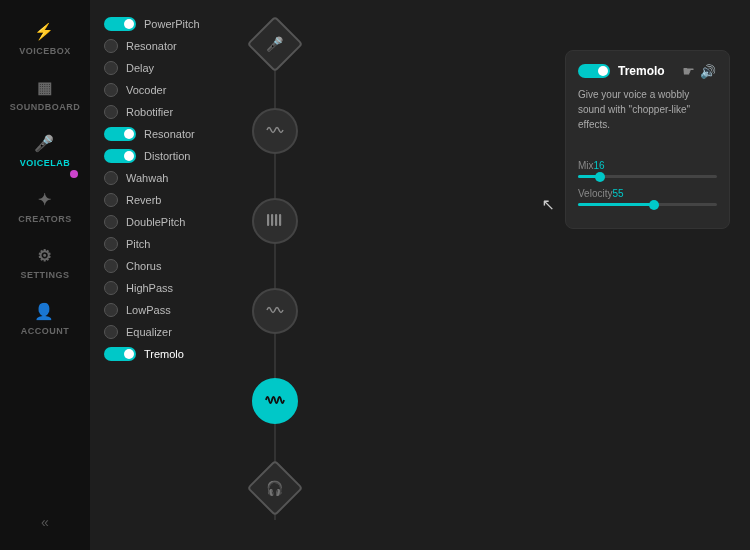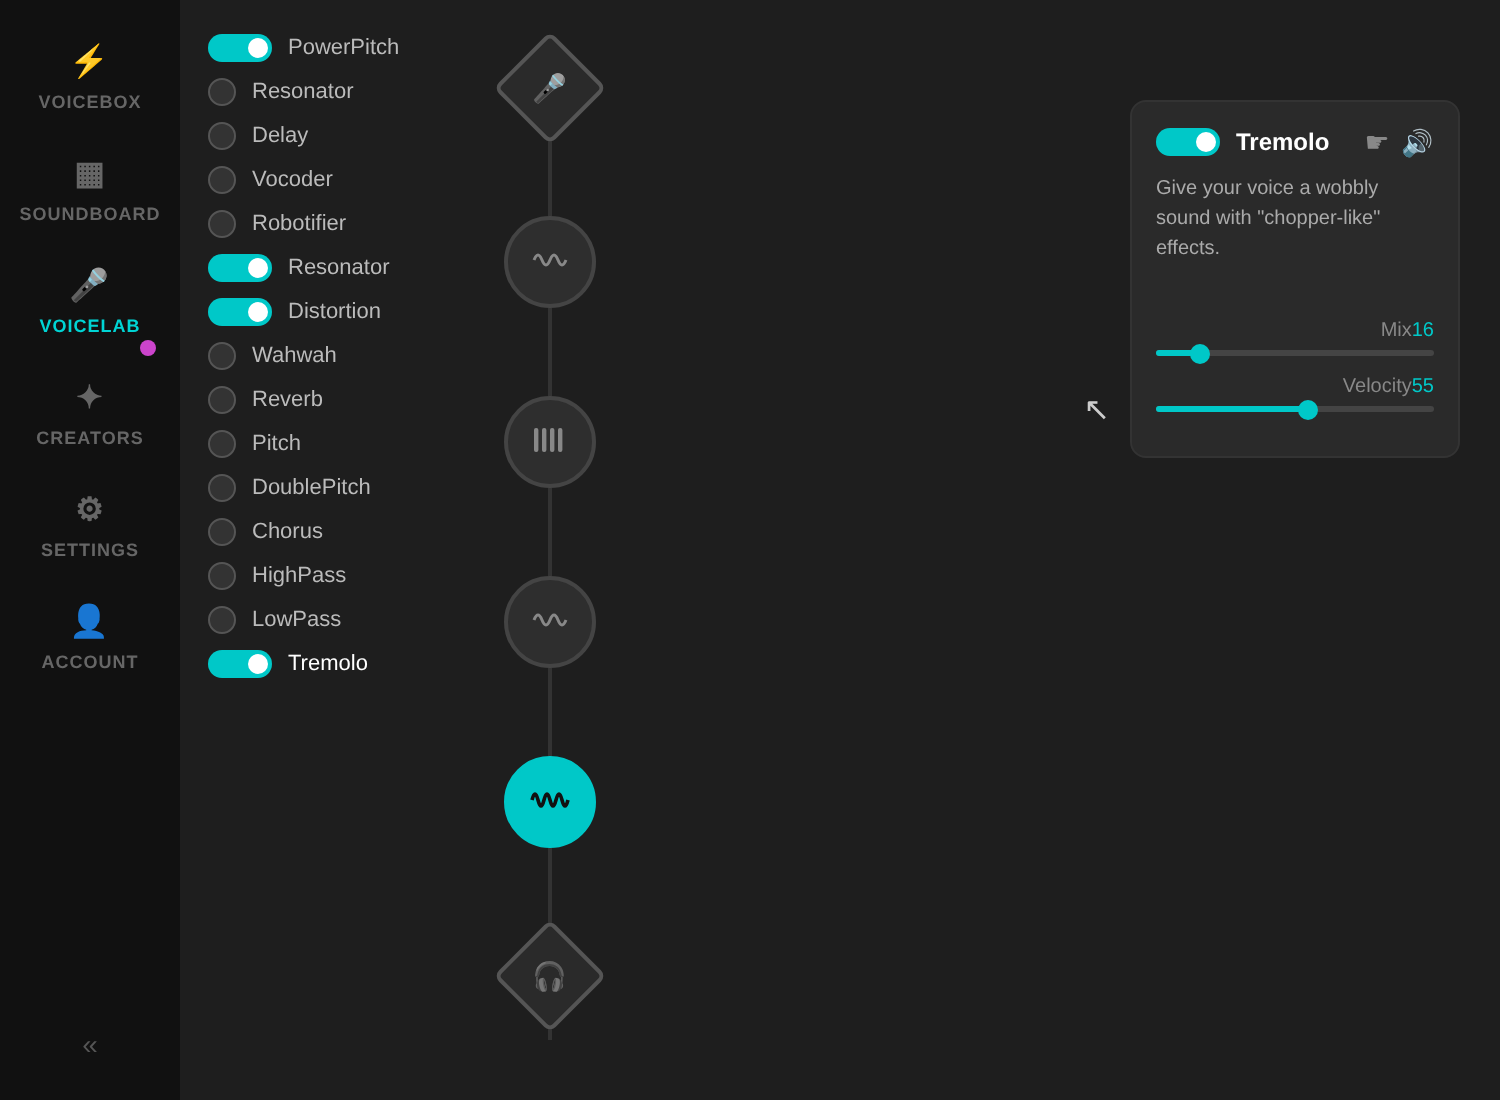--- a/index.html
+++ b/index.html
@@ -218,21 +218,21 @@
       font-size: 10px;
       color: #aaa;
       line-height: 1.5;
       margin-bottom: 28px;
     }
     .slider-row {
       margin-bottom: 10px;
     }
     .slider-label-row {
       display: flex;
-      justify-content: flex-end;
+      justify-content: flex-start;
       margin-bottom: 4px;
     }
     .slider-label {
       font-size: 10px;
       color: #888;
     }
     .slider-value {
       font-size: 10px;
       color: #00c8c8;
     }
@@ -354,44 +354,48 @@
       <span class="effect-label">Wahwah</span>
     </div>
 
     <div class="effect-item">
       <div class="effect-dot"></div>
       <span class="effect-label">Reverb</span>
     </div>
 
     <div class="effect-item">
       <div class="effect-dot"></div>
+      <span class="effect-label">DoublePitch</span>
+    </div>
+
+    <div class="effect-item">
+      <div class="effect-dot"></div>
       <span class="effect-label">Pitch</span>
     </div>
 
-    <div class="effect-item">
-      <div class="effect-dot"></div>
-      <span class="effect-label">DoublePitch</span>
-    </div>
-
 
     <div class="effect-item">
       <div class="effect-dot"></div>
       <span class="effect-label">Chorus</span>
     </div>
 
     <div class="effect-item">
       <div class="effect-dot"></div>
       <span class="effect-label">HighPass</span>
     </div>
 
     <div class="effect-item">
       <div class="effect-dot"></div>
       <span class="effect-label">LowPass</span>
     </div>
 
+    <div class="effect-item">
+      <div class="effect-dot"></div>
+      <span class="effect-label">Equalizer</span>
+    </div>
 
     <div class="effect-item active-effect">
       <div class="toggle-switch">
           <div class="knob"></div>
         </div>
       <span class="effect-label">Tremolo</span>
     </div>
 
   </div>
 

